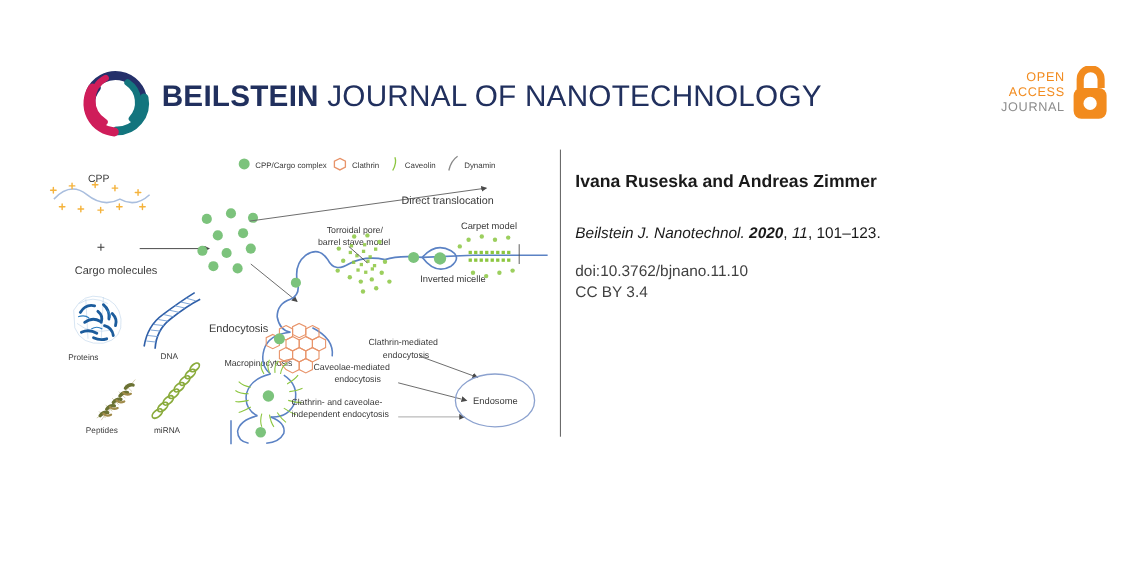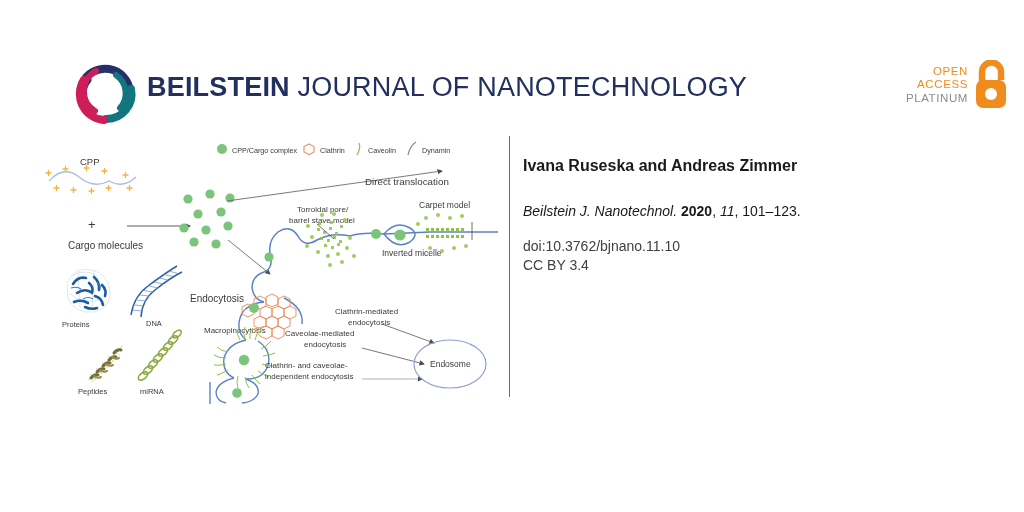--- a/index.html
+++ b/index.html
@@ -97,21 +97,21 @@
     line-height: 20px;
     margin: 13px 0 0 0;
   }
   #article-citation {
     color: #1a1a1a;
     font-size: 14px;
     line-height: 18px;
     margin: 26px 0 0 0;
   }
   #article-citation .cit-journal { font-style: italic; }
-  #article-citation .cit-year { font-weight: bold; text-align: center; }
+  #article-citation .cit-year { font-style: italic; font-weight: bold; text-align: center; }
   #article-citation .cit-vol { font-style: italic; }
   #article-doi {
     color: #404040;
     font-size: 14px;
     line-height: 19px;
     margin: 17px 0 0 0;
   }
   #article-doi div { white-space: nowrap; }
 </style>
 </head>
@@ -132,21 +132,21 @@
       <path d="M 28 15 A 23 23 0 0 0 27 55" fill="none" stroke="#cf1d5a" stroke-width="6" stroke-linecap="round"></path>
     </svg>
   </div>
 
   <div id="wordmark"><span class="wm-bold">BEILSTEIN</span><span class="wm-light"> JOURNAL OF NANOTECHNOLOGY</span></div>
 
   <div id="oa-badge">
     <div id="oa-text">
       <div class="oa-orange">OPEN</div>
       <div class="oa-orange">ACCESS</div>
-      <div class="oa-gray">PLATINUM</div>
+      <div class="oa-gray">JOURNAL</div>
     </div>
     <div id="oa-lock">
       <svg width="39" height="50" viewBox="0 0 39 50">
 
         <path d="M 9 22 L 9 12 A 9.5 9.5 0 0 1 28 12 L 28 20" fill="none" stroke="#f28b1e" stroke-width="6.5" stroke-linecap="butt"></path>
 
         <rect x="3" y="20" width="30" height="28" rx="7" fill="#f28b1e"></rect>
         <circle cx="18" cy="34" r="6" fill="#ffffff"></circle>
       </svg>
     </div>

